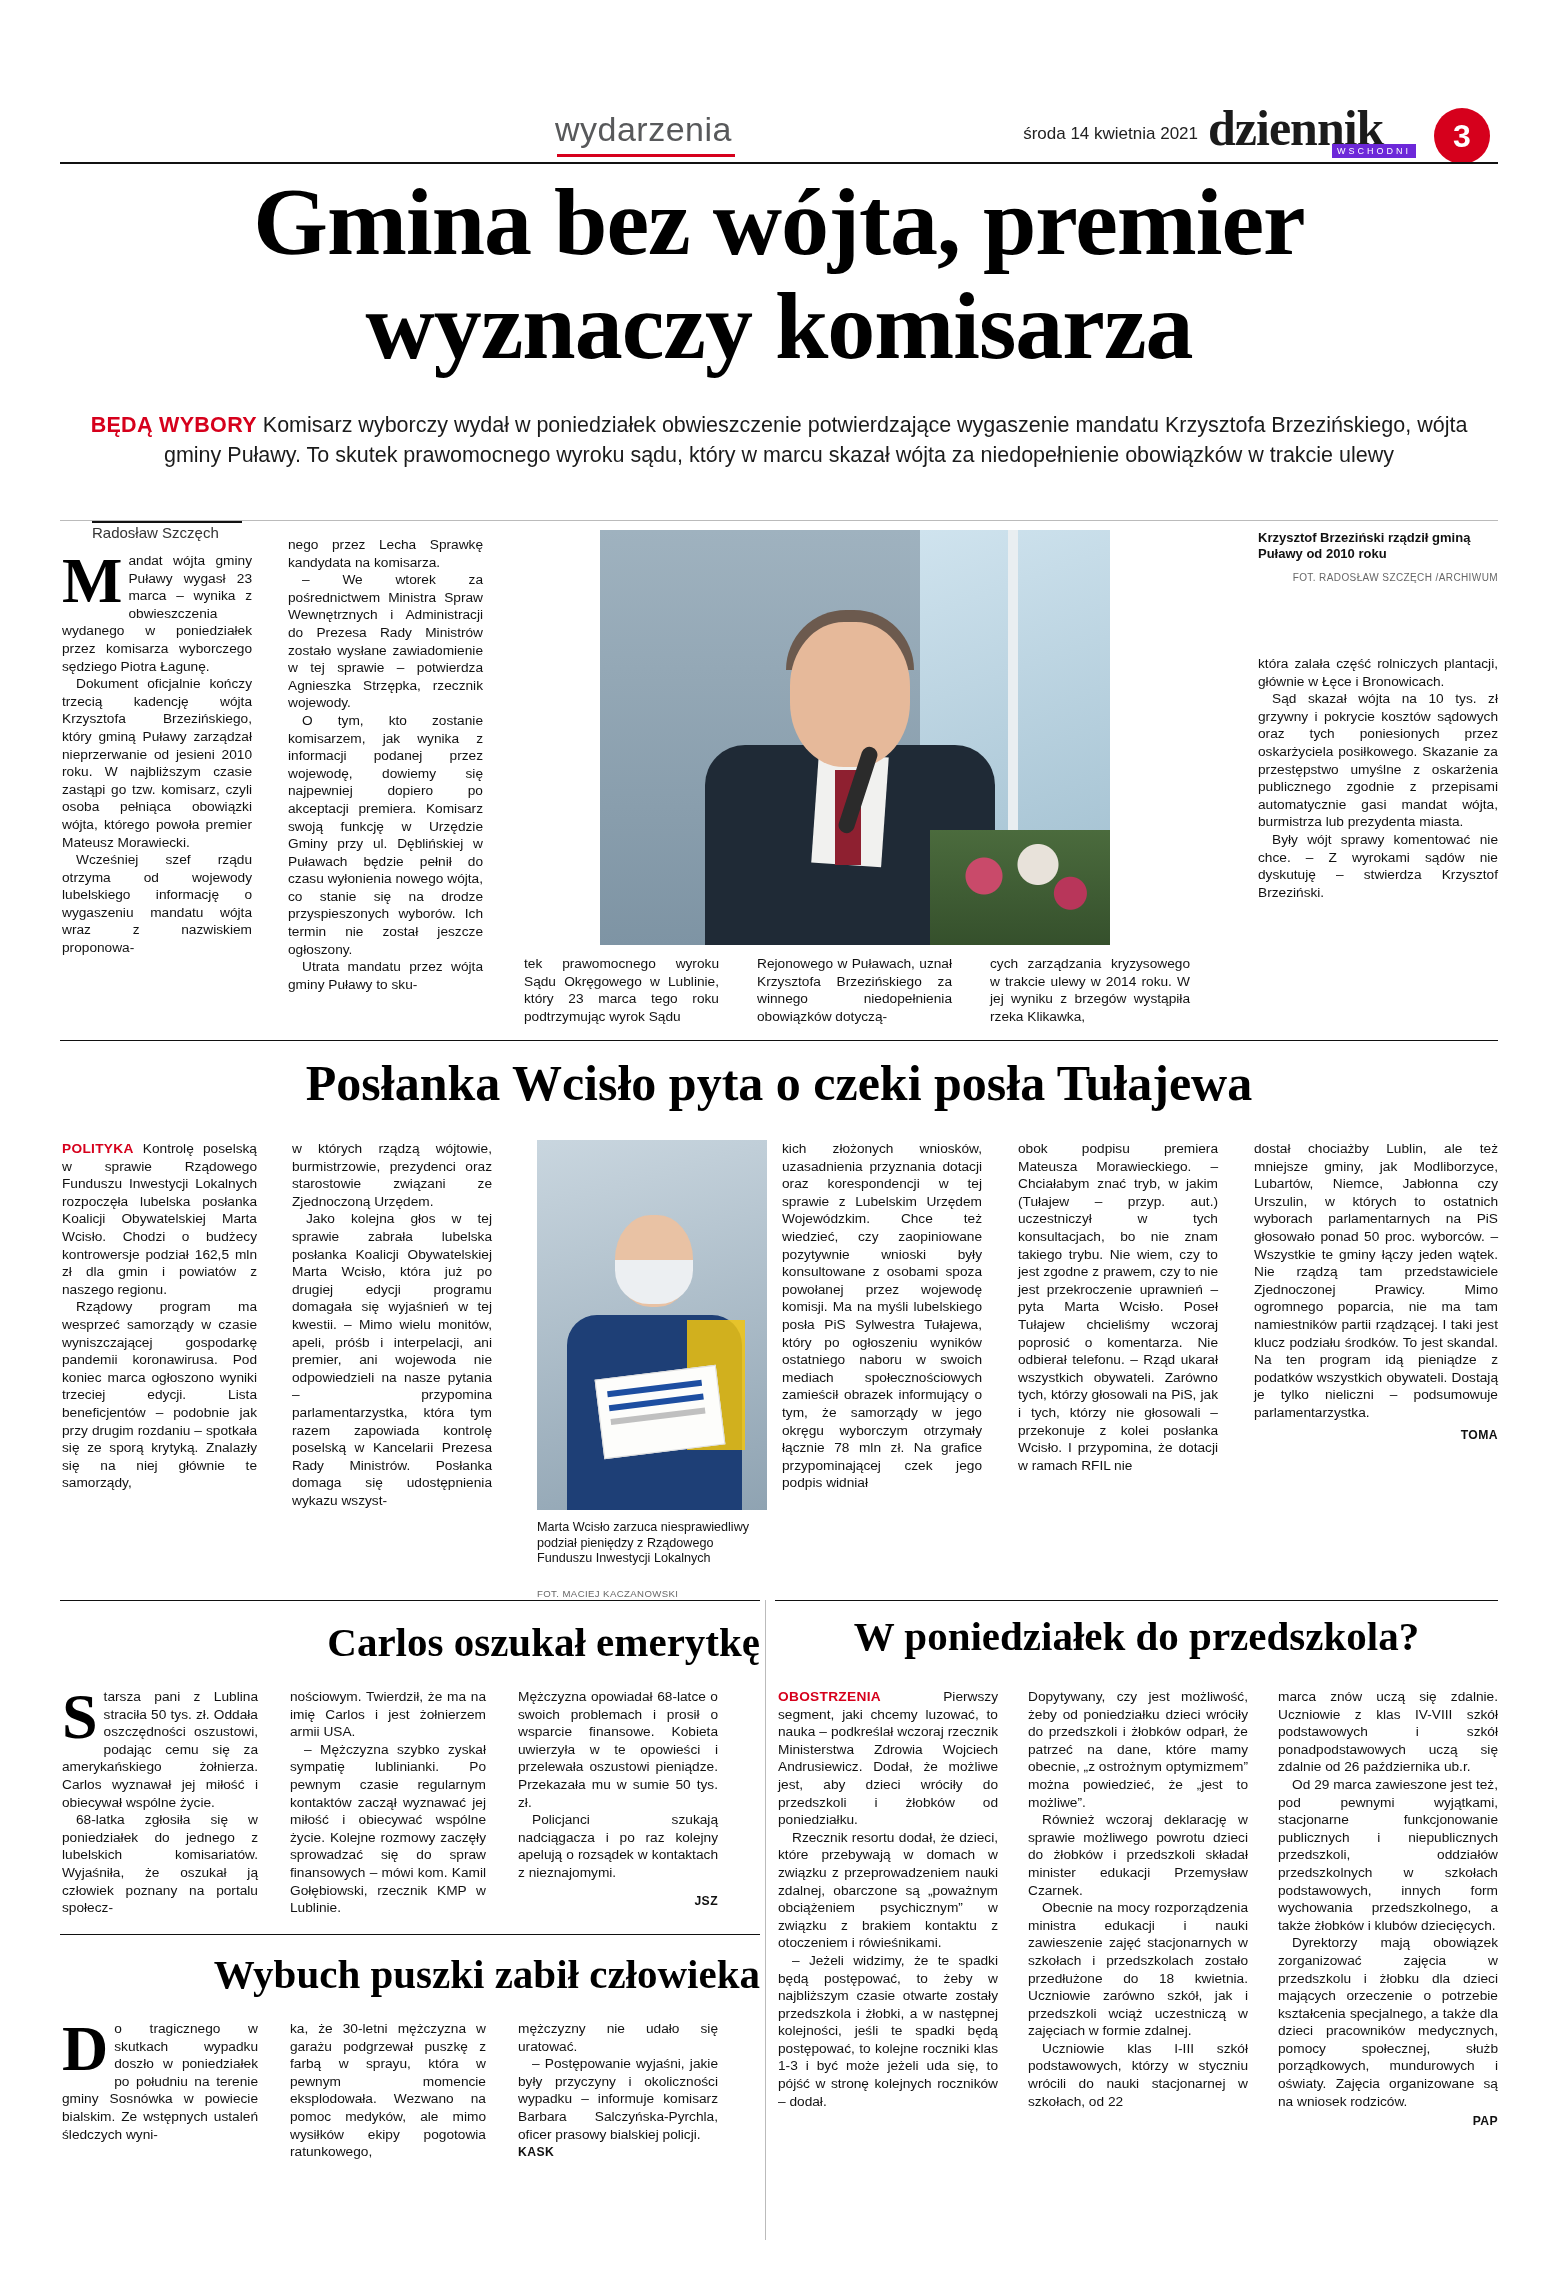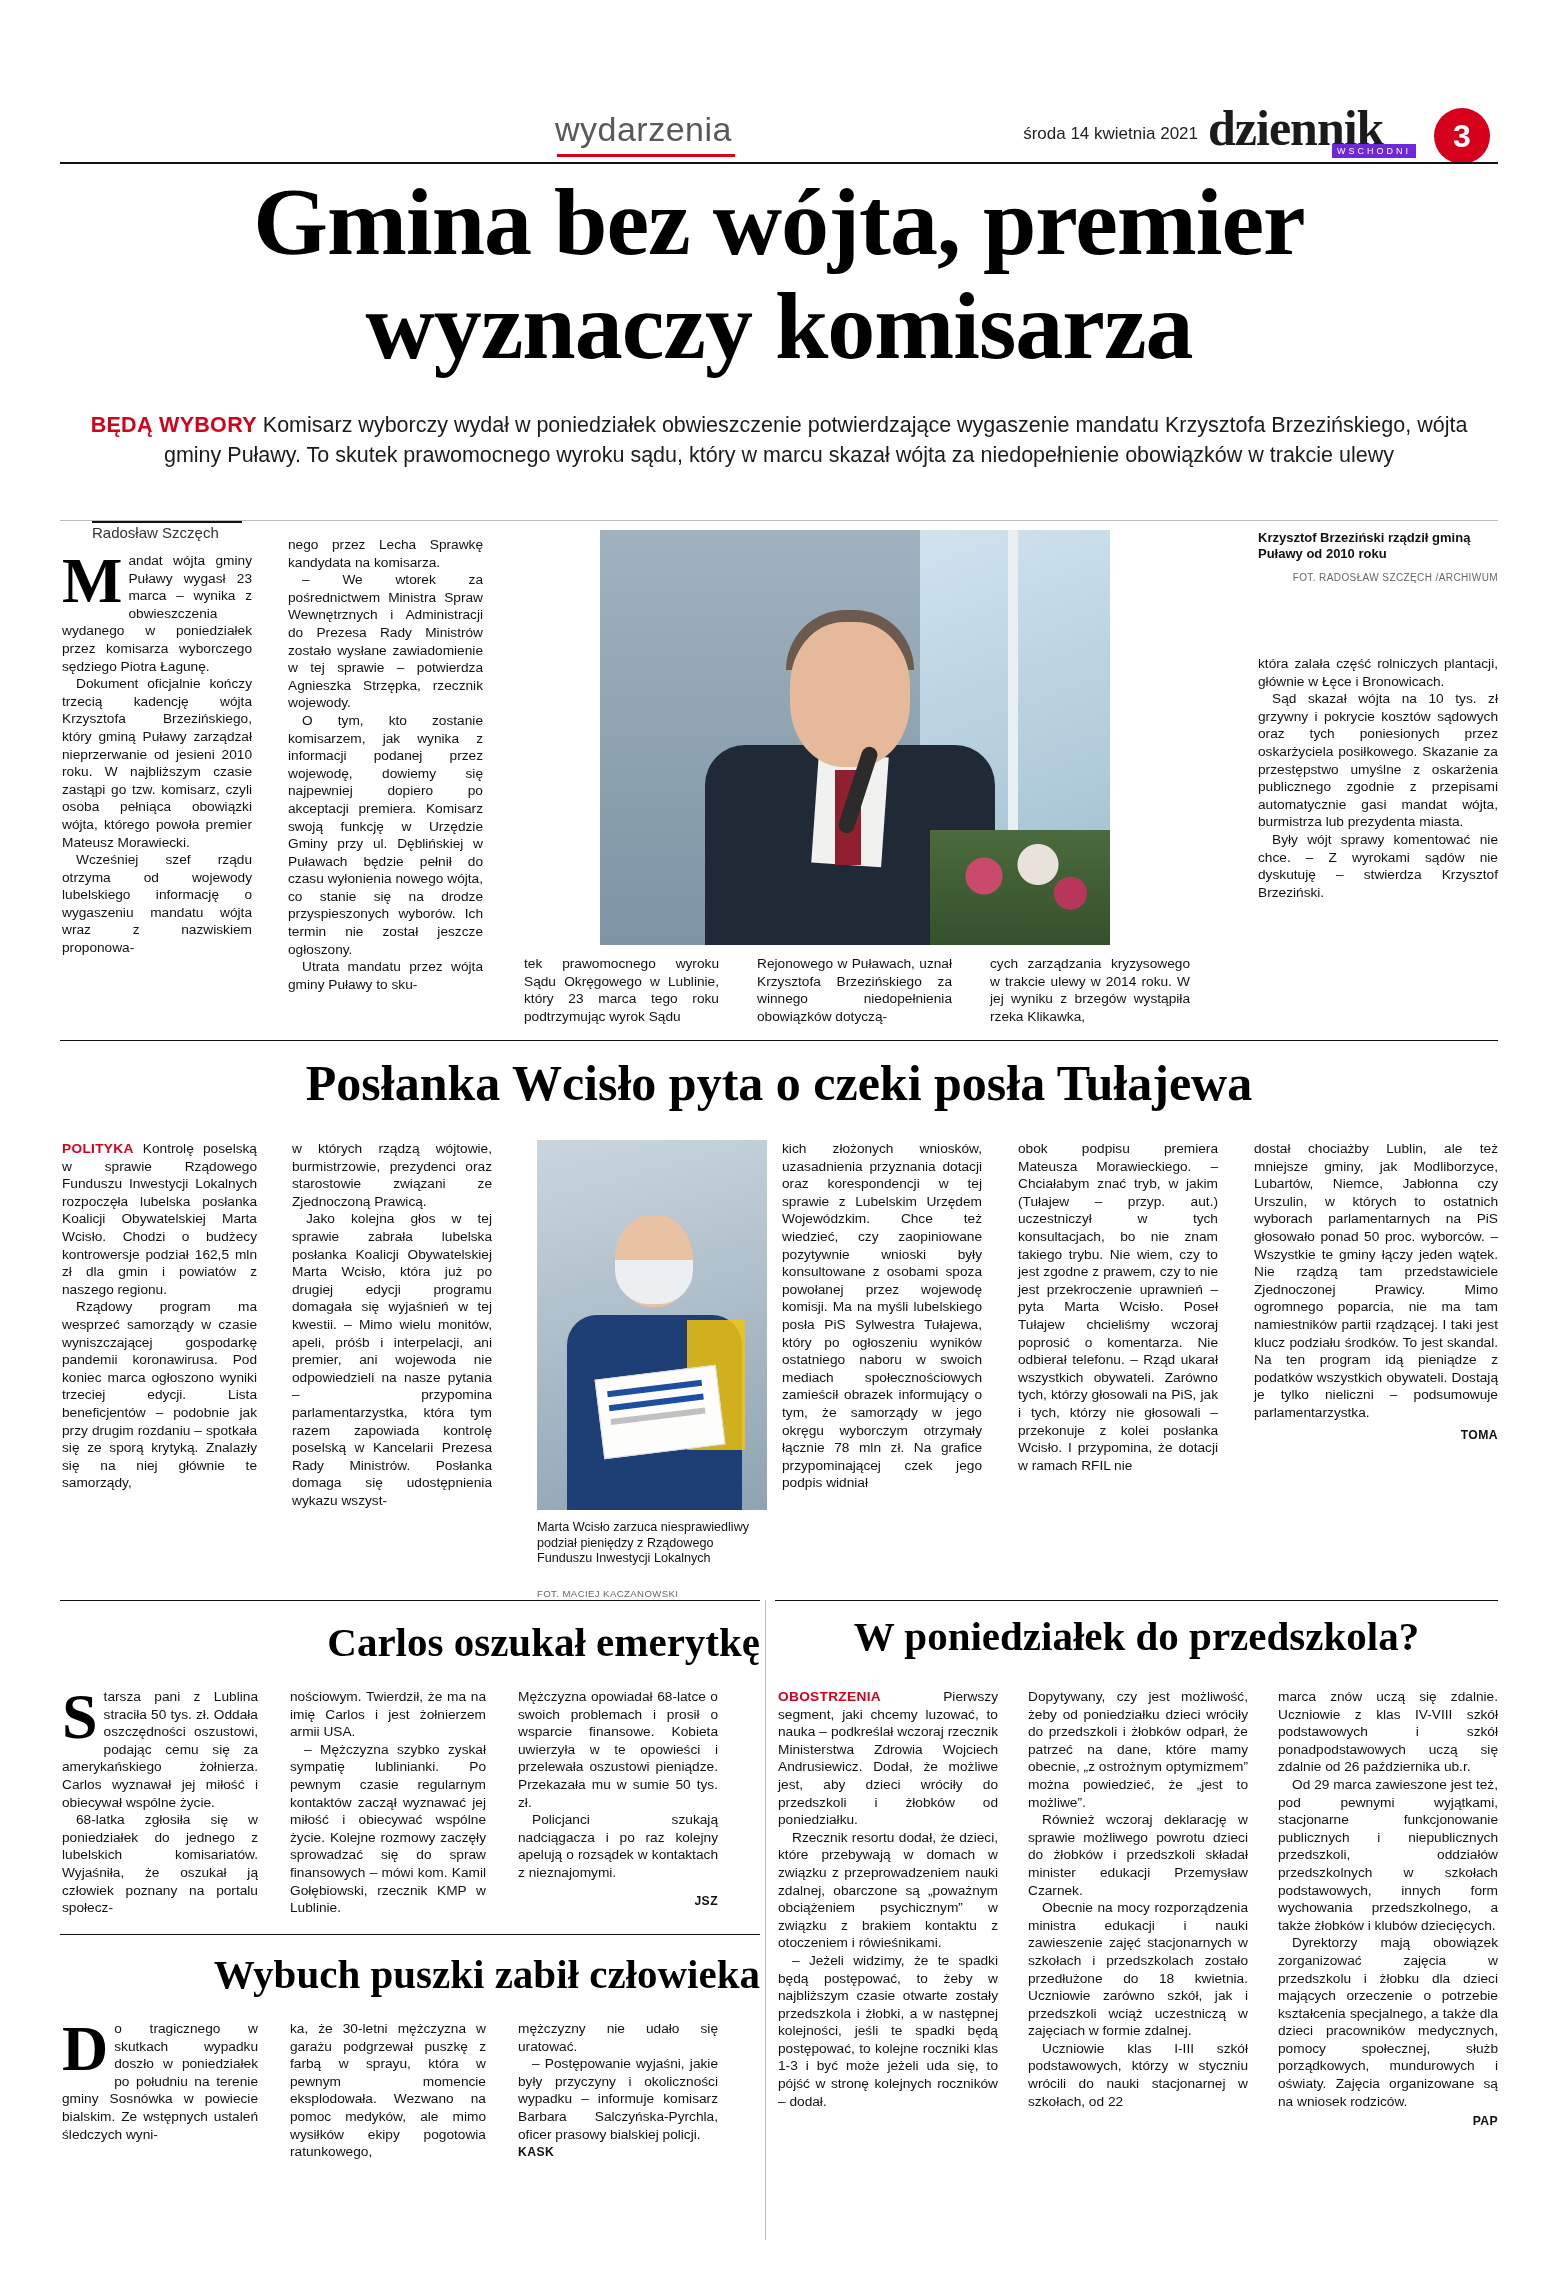--- a/index.html
+++ b/index.html
@@ -203,21 +203,21 @@
     <div class="p2-paper"></div>
   </div>
   <div class="cap2">Marta Wcisło zarzuca niesprawiedliwy podział pieniędzy z Rządowego Funduszu Inwestycji Lokalnych</div>
   <div class="cap2-credit">FOT. MACIEJ KACZANOWSKI</div>
 
   <div class="col" style="left:62px;top:1140px;width:195px;">
     <p class="first"><b class="kicker-red">POLITYKA</b> <span>Kontrolę poselską w sprawie Rządowego Funduszu Inwestycji Lokalnych rozpoczęła lubelska posłanka Koalicji Obywatelskiej Marta Wcisło. Chodzi o budżecy kontrowersje podział 162,5 mln zł dla gmin i powiatów z naszego regionu.</span></p>
     <p>Rządowy program ma wesprzeć samorządy w czasie wyniszczającej gospodarkę pandemii koronawirusa. Pod koniec marca ogłoszono wyniki trzeciej edycji. Lista beneficjentów – podobnie jak przy drugim rozdaniu – spotkała się ze sporą krytyką. Znalazły się na niej głównie te samorządy,</p>
   </div>
   <div class="col" style="left:292px;top:1140px;width:200px;">
-    <p class="first">w których rządzą wójtowie, burmistrzowie, prezydenci oraz starostowie związani ze Zjednoczoną Prawicą.</p>
+    <p class="first">w których rządzą wójtowie, burmistrzowie, prezydenci oraz starostowie związani ze Zjednoczoną Urzędem.</p>
     <p>Jako kolejna głos w tej sprawie zabrała lubelska posłanka Koalicji Obywatelskiej Marta Wcisło, która już po drugiej edycji programu domagała się wyjaśnień w tej kwestii. – Mimo wielu monitów, apeli, próśb i interpelacji, ani premier, ani wojewoda nie odpowiedzieli na nasze pytania – przypomina parlamentarzystka, która tym razem zapowiada kontrolę poselską w Kancelarii Prezesa Rady Ministrów. Posłanka domaga się udostępnienia wykazu wszyst-</p>
   </div>
   <div class="col" style="left:782px;top:1140px;width:200px;">
     <p class="first">kich złożonych wniosków, uzasadnienia przyznania dotacji oraz korespondencji w tej sprawie z Lubelskim Urzędem Wojewódzkim. Chce też wiedzieć, czy zaopiniowane pozytywnie wnioski były konsultowane z osobami spoza powołanej przez wojewodę komisji. Ma na myśli lubelskiego posła PiS Sylwestra Tułajewa, który po ogłoszeniu wyników ostatniego naboru w swoich mediach społecznościowych zamieścił obrazek informujący o tym, że samorządy w jego okręgu wyborczym otrzymały łącznie 78 mln zł. Na grafice przypominającej czek jego podpis widniał</p>
   </div>
   <div class="col" style="left:1018px;top:1140px;width:200px;">
     <p class="first">obok podpisu premiera Mateusza Morawieckiego. – Chciałabym znać tryb, w jakim (Tułajew – przyp. aut.) uczestniczył w tych konsultacjach, bo nie znam takiego trybu. Nie wiem, czy to jest zgodne z prawem, czy to nie jest przekroczenie uprawnień – pyta Marta Wcisło. Poseł Tułajew chcieliśmy wczoraj poprosić o komentarza. Nie odbierał telefonu. – Rząd ukarał wszystkich obywateli. Zarówno tych, którzy głosowali na PiS, jak i tych, którzy nie głosowali – przekonuje z kolei posłanka Wcisło. I przypomina, że dotacji w ramach RFIL nie</p>
   </div>
   <div class="col" style="left:1254px;top:1140px;width:244px;">
     <p class="first">dostał chociażby Lublin, ale też mniejsze gminy, jak Modliborzyce, Lubartów, Niemce, Jabłonna czy Urszulin, w których to ostatnich wyborach parlamentarnych na PiS głosowało ponad 50 proc. wyborców. – Wszystkie te gminy łączy jeden wątek. Nie rządzą tam przedstawiciele Zjednoczonej Prawicy. Mimo ogromnego poparcia, nie ma tam namiestników partii rządzącej. I taki jest klucz podziału środków. To jest skandal. Na ten program idą pieniądze z podatków wszystkich obywateli. Dostają je tylko nieliczni – podsumowuje parlamentarzystka.</p>

